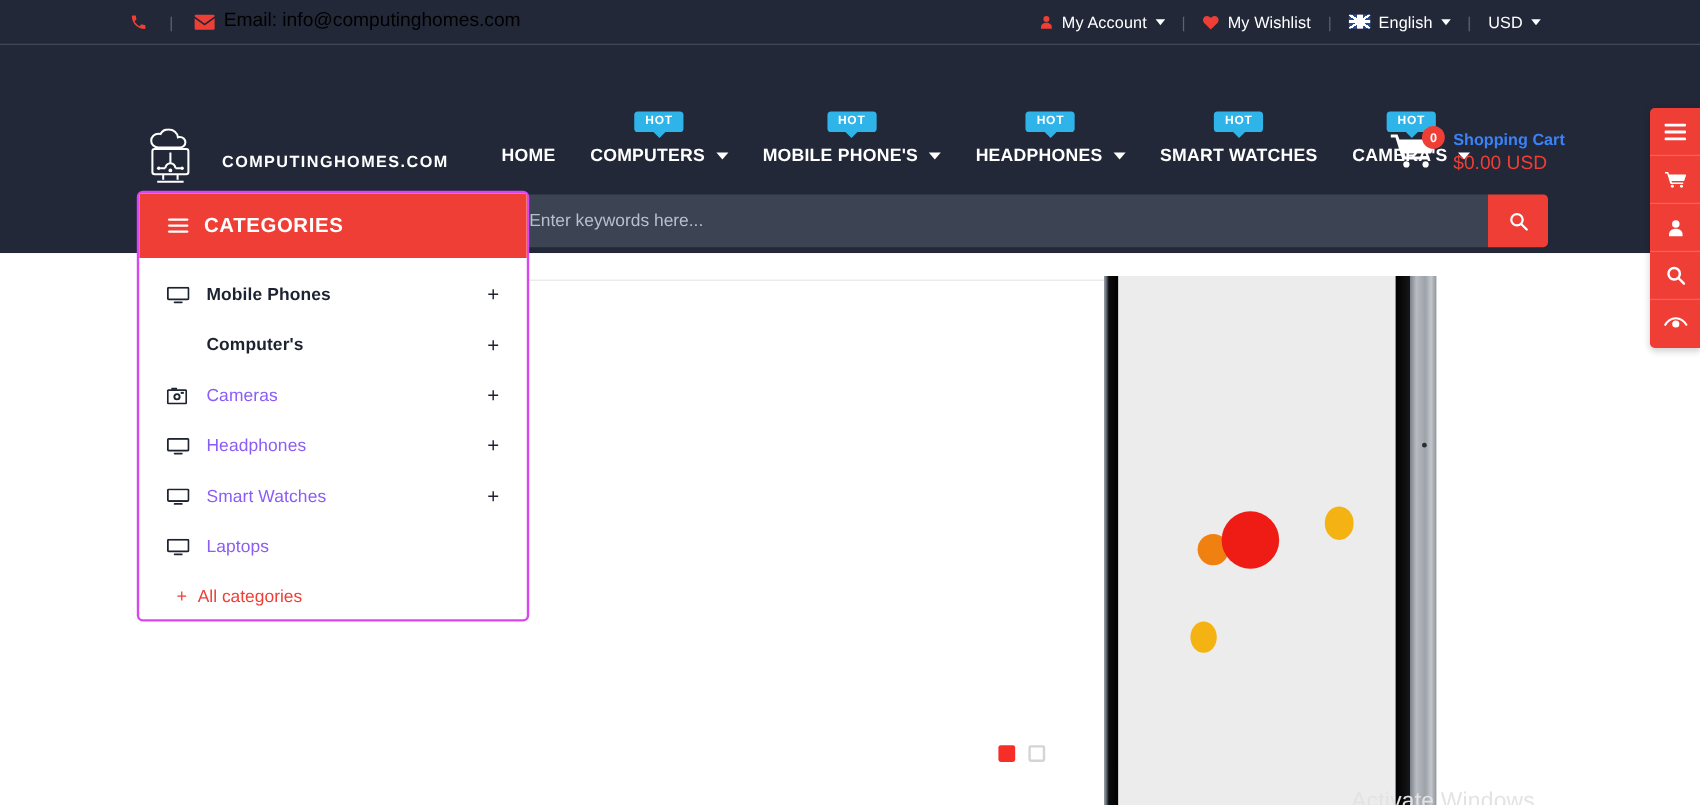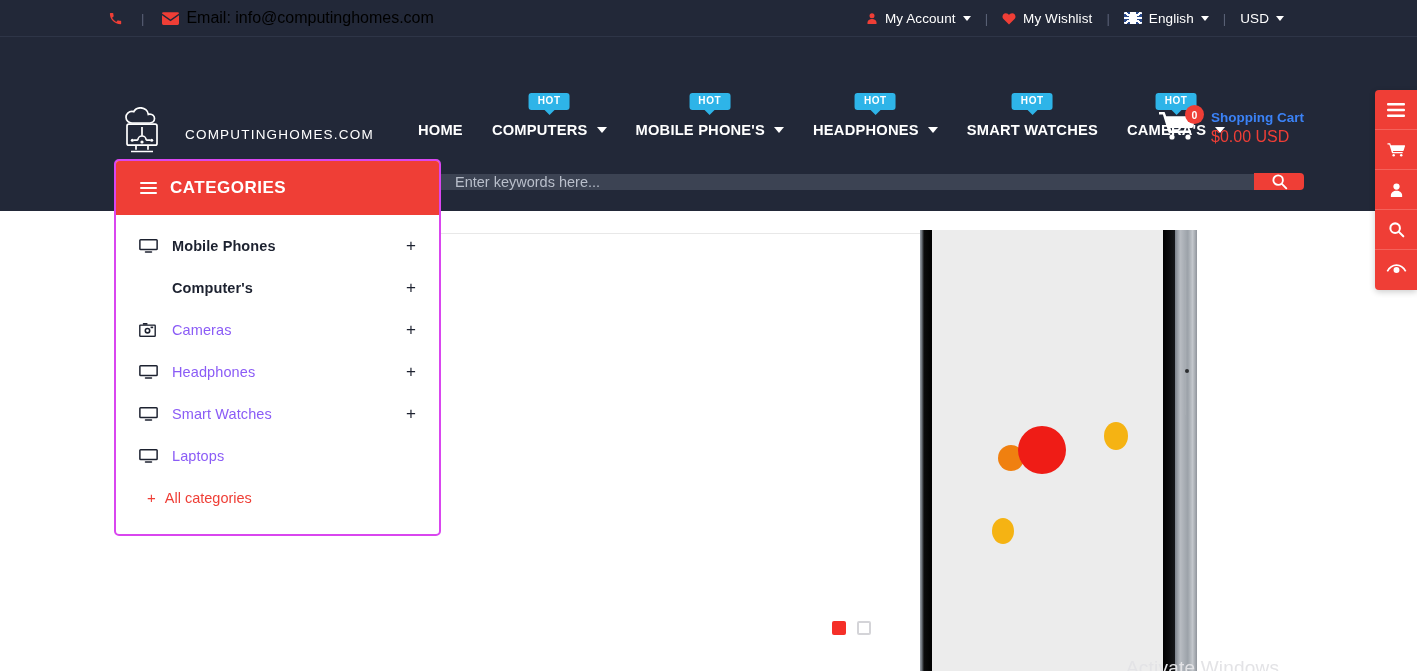--- a/index.html
+++ b/index.html
@@ -45,21 +45,21 @@
       linear-gradient(to bottom, transparent 45%, #d7232e 45%, #d7232e 55%, transparent 55%),
       linear-gradient(to right, transparent 41%, #d7232e 41%, #d7232e 59%, transparent 59%);}
 
   
   .header {
     position:absolute; left:0; top:37px; width:1417px; height:174px;
     background:#222838;
   }
   .logo-wrap { position:absolute; left:114px; top:70px; display:flex; align-items:center; }
   .logo-mark { width:56px; height:54px; flex:none; }
-  .logo-text { margin-left:15px; color:#ffffff; font-size:13.5px; letter-spacing:1.2px; font-weight:400; }
+  .logo-text { margin-left:15px; color:#ffffff; font-size:13.5px; letter-spacing:1.2px; font-weight:700; }
 
   .mainnav { position:absolute; left:418px; top:85px; display:flex; align-items:center; }
   .nav-item { position:relative; color:#ffffff; font-size:14.7px; font-weight:bold; letter-spacing:.2px; white-space:nowrap; display:flex; align-items:center; margin-right:29px; cursor:pointer;}
   .nav-item.active { color:#ffffff; }
   .nav-caret {
     display:inline-block; width:0; height:0; margin-left:9px;
     border-left:5px solid transparent; border-right:5px solid transparent;
     border-top:6px solid #ffffff;
   }
   .hot-badge {
@@ -89,35 +89,35 @@
     position:absolute; left:114px; top:159px; width:327px;
     border:2px solid #d946ef; border-radius:5px; background:#fff; overflow:hidden;
     z-index:5;
   }
   .cats-head {
     height:54px; background:#ef3e36; color:#fff; display:flex; align-items:center;
     padding-left:24px; font-size:17px; font-weight:bold; letter-spacing:.5px;
   }
   .burger { width:17px; height:12px; margin-right:13px; display:inline-flex; flex-direction:column; justify-content:space-between; }
   .burger i { display:block; height:2px; background:#fff; border-radius:1px; }
-  .cats-body { padding:10px 0 26px; }
+  .cats-body { padding:10px 0 8px; }
   .cat-row {
     display:flex; align-items:center; height:42px; padding:0 23px 0 23px;
     cursor:pointer; position:relative;
   }
   .cat-ico { width:19px; margin-right:14px; flex:none; display:flex; align-items:center; color:#1d2230; }
   .cat-ico.empty { width:19px; margin-right:14px; }
   .cat-label { font-size:14.5px; color:#8b5cf6; letter-spacing:.1px; }
   .cat-row.strong .cat-label { color:#1d2230; font-weight:bold; }
   .cat-plus { margin-left:auto; font-size:17px; color:#1d2230; font-weight:500; }
   .all-cats { display:flex; align-items:center; padding:12px 0 2px 31px; color:#ef3e36; font-size:14.5px; cursor:pointer;}
   .all-cats .pl { margin-right:9px; font-size:15px; }
 
   
-  .searchrow { position:absolute; left:434px; top:162px; width:870px; height:28px; display:flex;align-items:flex-end; }
+  .searchrow { position:absolute; left:420px; top:162px; width:870px; height:44px; display:flex; }
   .search-input {
     flex:1; background:#3c4353; border:none; outline:none; color:#c9ced8;
     font-size:14.5px; padding:0 21px; font-family:"Liberation Sans", sans-serif;
     border-radius:3px 0 0 3px;
   }
   .search-input::placeholder { color:#b9bfcb; opacity:1; }
   .search-btn {
     width:50px; background:#ef3e36; border:none; border-radius:0 4px 4px 0;
     display:flex; align-items:center; justify-content:center; cursor:pointer;
   }

